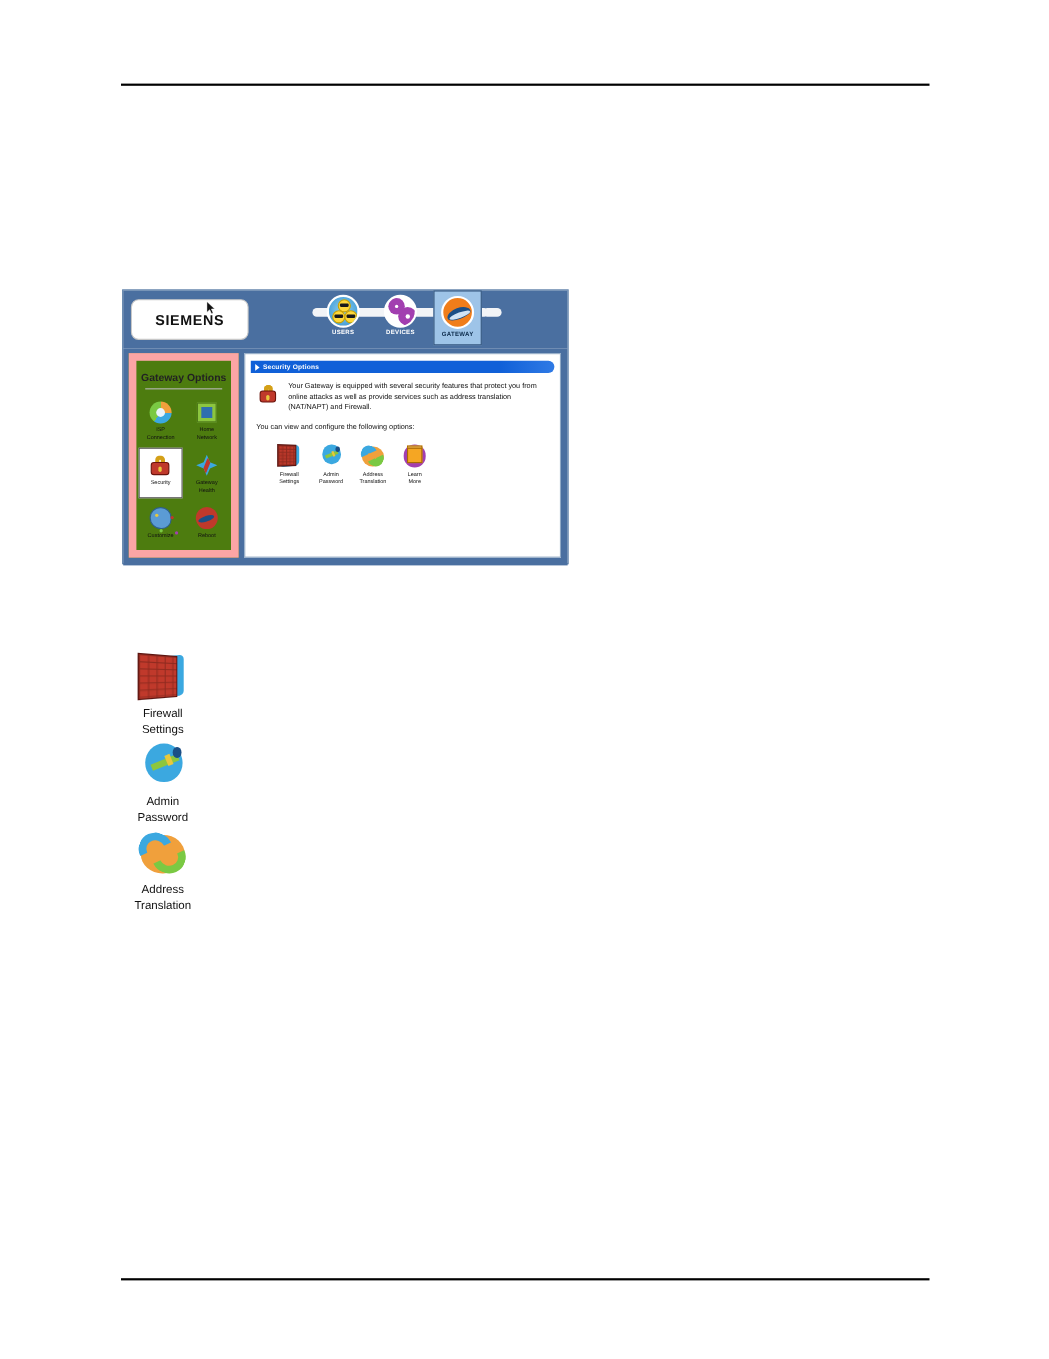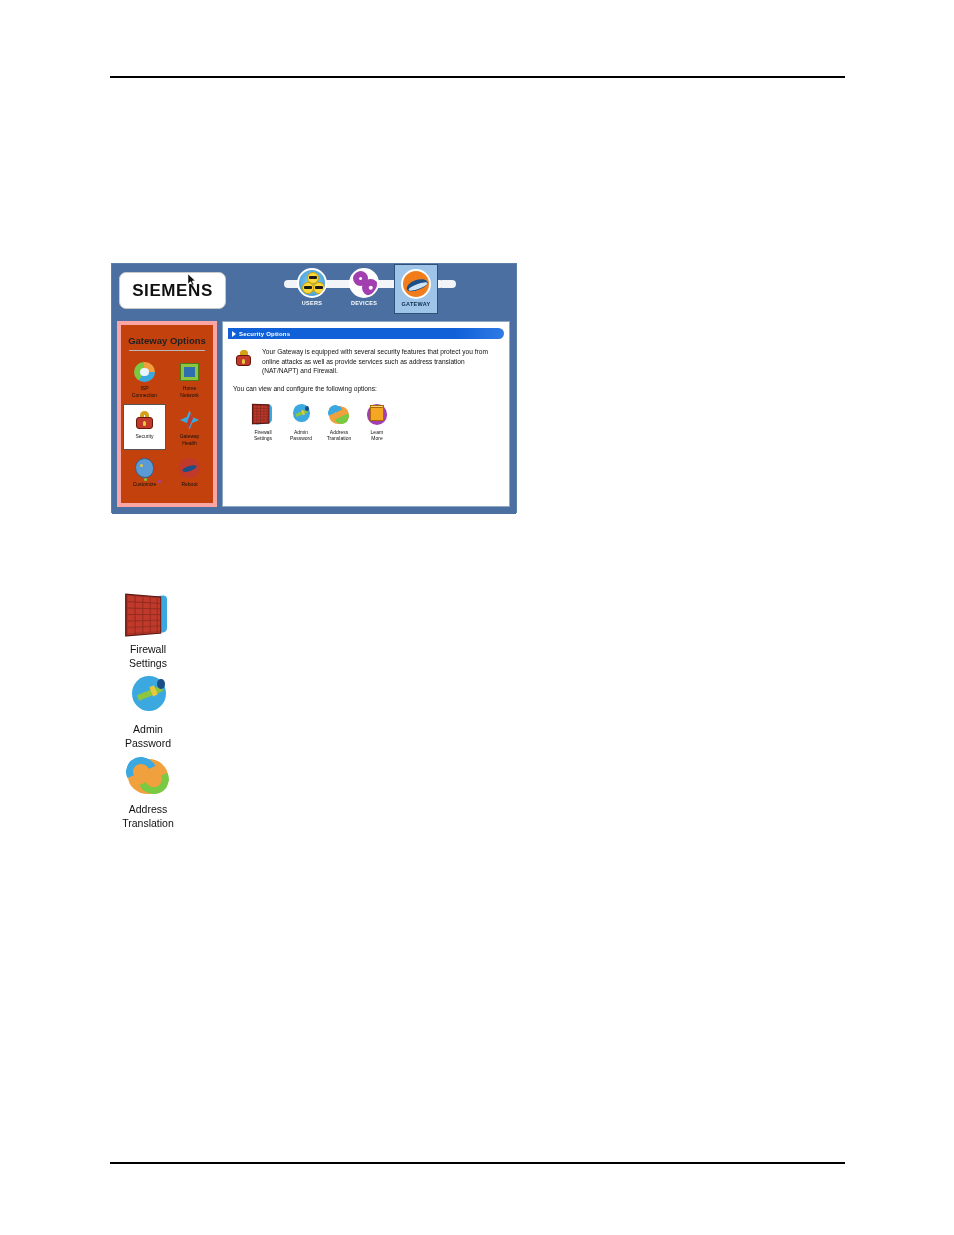--- a/index.html
+++ b/index.html
@@ -19,21 +19,21 @@
   }
   #topbar{
     position:absolute;left:0;top:0;width:100%;height:53px;
     background:#4a6fa0;box-sizing:border-box;
   }
   #logo{
     position:absolute;left:7px;top:8px;width:105px;height:35px;
     background:#fff;border:1px solid #c8c8c8;border-radius:7px;
     display:flex;align-items:center;justify-content:center;
   }
-  #logo span{font-weight:bold;font-size:17px;letter-spacing:.6px;color:#111;}
+  #logo span{font-weight:bold;font-size:13px;letter-spacing:.6px;color:#111;}
   #cursor{position:absolute;left:76px;top:10px;width:8px;height:12px;}
 
   
   #navrail{
     position:absolute;left:172px;top:16px;width:160px;height:8px;
     background:#f2f4f7;border-radius:4px;
   }
   .tab{position:absolute;top:4px;width:44px;text-align:center;}
   .tab .disc{
     width:30px;height:30px;border-radius:50%;margin:0 auto;
@@ -69,21 +69,21 @@
           background:#1b4f86;border-radius:50% 50% 50% 50%/60% 60% 40% 40%;
           transform:rotate(-20deg);}
   .swoosh2{position:absolute;left:5px;top:13px;width:20px;height:5px;
            background:#cfe3f5;border-radius:50%;transform:rotate(-20deg);}
 
   
   #body-area{position:absolute;left:0;top:53px;width:100%;height:197px;
              background:#4a6fa0;box-sizing:border-box;padding:4px;}
   #sidebar{
     position:absolute;left:5px;top:4px;width:100px;height:186px;
-    background:#c2410c;border:4px solid #fca5a5;box-sizing:border-box;
+    background:#4d7c0f;border:7px solid #fca5a5;box-sizing:border-box;
   }
   #sidebar h2{
     margin:0;padding:10px 0 4px;text-align:center;font-size:9.5px;
     color:#222;font-weight:bold;
   }
   #sidebar .divider{height:1px;background:#b8b8b8;margin:0 8px;}
   #side-grid{display:grid;grid-template-columns:1fr 1fr;padding:5px 2px;gap:2px;}
   .side-item{text-align:center;padding:3px 1px;box-sizing:border-box;
              border:1px solid transparent;}
   .side-item.selected{border:1px solid #555;background:#fff;}

